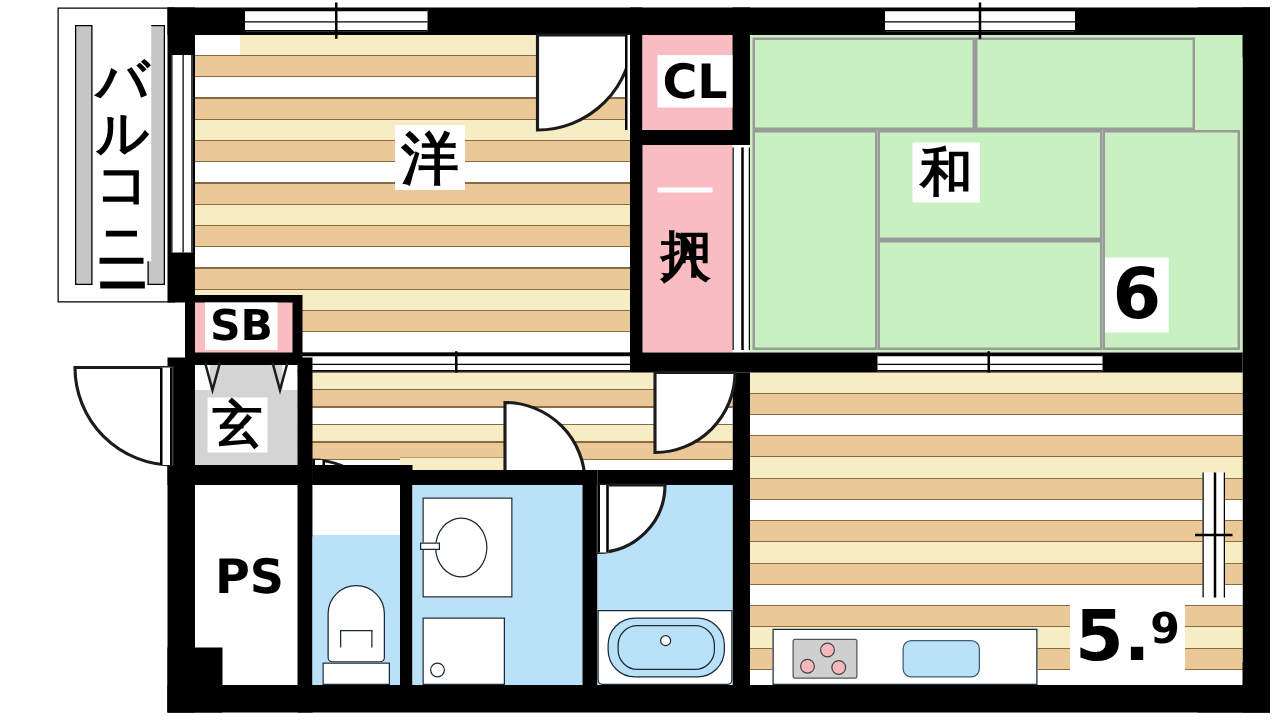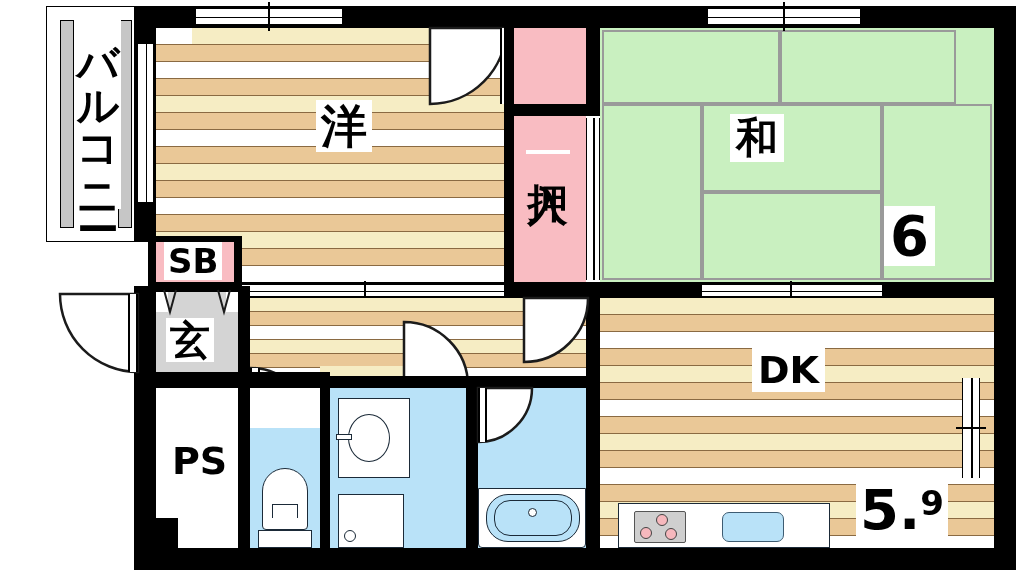--- a/index.html
+++ b/index.html
@@ -99,20 +99,21 @@
 
   <svg class="abs" style="left:430px;top:28px;width:76px;height:76px;" viewBox="0 0 76 76">
     <path d="M76,0 A76,76 0 0 1 0,76 L0,0 Z" fill="#ffffff" stroke="#1b1b1b" stroke-width="2.5"></path>
   </svg>
   <div class="abs" style="left:500px;top:28px;width:10px;height:76px;background:#fff;border-left:2px solid #000;border-right:2px solid #000;"></div>
 
   <div class="abs wall" style="left:504px;top:6px;width:10px;height:104px;"></div>
   <div class="abs floor-closet" style="left:514px;top:28px;width:72px;height:76px;"></div>
   <div class="abs wall" style="left:586px;top:6px;width:14px;height:104px;"></div>
   <div class="abs wall" style="left:504px;top:104px;width:96px;height:12px;"></div>
+  <div class="lbl" style="left:526px;top:44px;font-size:38px;padding:2px 4px;">CL</div>
 
   <div class="abs floor-closet" style="left:514px;top:116px;width:72px;height:166px;"></div>
   <div class="abs wall" style="left:504px;top:116px;width:10px;height:170px;"></div>
   <div class="lbl lbl-jp lbl-vert" style="left:526px;top:150px;font-size:40px;padding:2px 2px;">押入</div>
   <div class="sash-v" style="left:586px;top:118px;width:14px;height:162px;"></div>
 
   <div class="abs floor-tatami" style="left:600px;top:28px;width:394px;height:254px;"></div>
   <div class="abs floor-tatami" style="left:600px;top:28px;width:358px;height:18px;"></div>
 
   <div class="abs mat" style="left:602px;top:30px;width:178px;height:74px;"></div>
@@ -131,21 +132,20 @@
   <div class="abs wall" style="left:156px;top:282px;width:838px;height:16px;"></div>
 
   <div class="sash" style="left:228px;top:284px;width:276px;height:13px;"></div>
   <div class="tick" style="left:364px;top:281px;width:2px;height:19px;"></div>
 
   <div class="sash" style="left:702px;top:284px;width:180px;height:13px;"></div>
   <div class="tick" style="left:790px;top:281px;width:2px;height:19px;"></div>
 
   <div class="abs wood" style="left:600px;top:298px;width:394px;height:250px;"></div>
   <div class="abs wall" style="left:586px;top:298px;width:14px;height:250px;"></div>
-  <div class="lbl" style="left:752px;top:348px;font-size:38px;padding:3px 6px;">DK</div>
   <div class="lbl" style="left:856px;top:480px;font-size:56px;padding:2px 4px;text-align:right;">
      <span>5.</span><span style="font-size:34px;vertical-align:14px;">9</span>
   </div>
 
   <div class="sash-v" style="left:962px;top:378px;width:18px;height:100px;"></div>
   <div class="tick" style="left:956px;top:427px;width:30px;height:2px;"></div>
 
   <div class="abs" style="left:618px;top:503px;width:212px;height:45px;background:#ffffff;border:1.5px solid #1b2a38;"></div>
   <div class="abs" style="left:634px;top:511px;width:52px;height:32px;background:#cfcfcf;border:1.5px solid #555;border-radius:2px;"></div>
   <div class="abs" style="left:656px;top:514px;width:12px;height:12px;background:#f6b8bd;border:1.2px solid #444;border-radius:50%;"></div>

